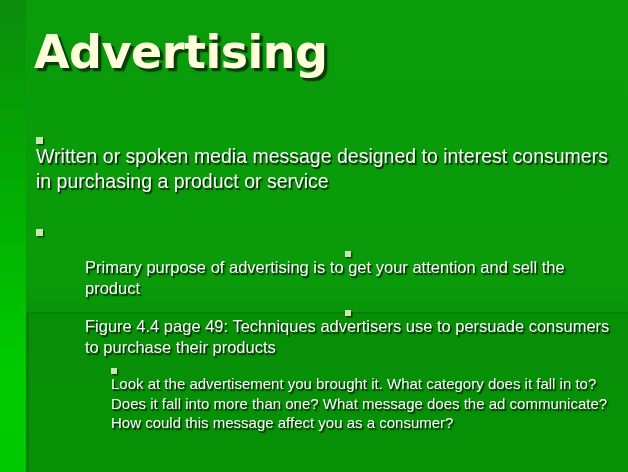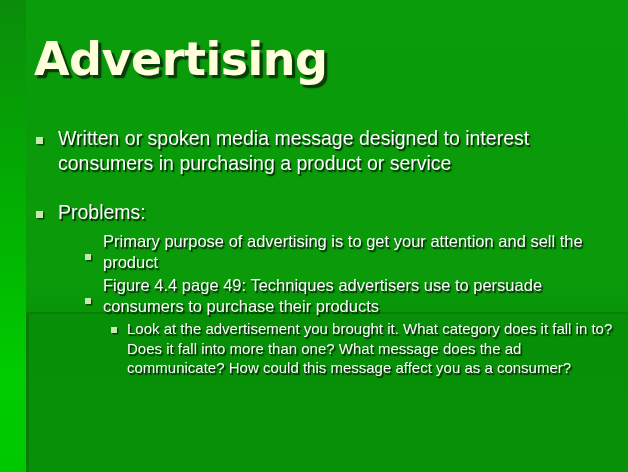--- a/index.html
+++ b/index.html
@@ -49,21 +49,21 @@
     background: rgba(0, 0, 0, 0.035);
     border-left: 3px solid rgba(0, 60, 0, 0.22);
     border-top: 2px solid rgba(0, 60, 0, 0.16);
     box-sizing: border-box;
   }
 
   
   #title-area {
     position: absolute;
     left: 34px;
-    top: 30px;
+    top: 23px;
     width: 560px;
     height: 70px;
   }
 
   #title-text {
     font-size: 46px;
     font-weight: bold;
     color: #ffffdc;
     letter-spacing: -0.5px;
     line-height: 58px;
@@ -76,20 +76,21 @@
   #body-area {
     position: absolute;
     left: 36px;
     top: 126px;
     width: 586px;
   }
 
   .bullet-row {
     display: flex;
     align-items: flex-start;
+    flex-direction: column;
   }
 
   .marker {
     flex: 0 0 auto;
     display: block;
     background: #c8e8b0;
     box-shadow: 1.5px 1.5px 0 rgba(0, 45, 0, 0.75);
   }
 
   .btext {
@@ -160,21 +161,20 @@
 
     <div class="bullet-row lvl1">
       <span class="marker"></span>
       <span class="btext">Written or spoken media message designed to interest consumers in purchasing a product or service</span>
     </div>
 
     <div class="spacer-gap"></div>
 
     <div class="bullet-row lvl1">
       <span class="marker"></span>
-      <span class="btext">Problems:</span>
     </div>
 
     <div class="bullet-row lvl2">
       <span class="marker"></span>
       <span class="btext">Primary purpose of advertising is to get your attention and sell the product</span>
     </div>
 
     <div class="bullet-row lvl2">
       <span class="marker"></span>
       <span class="btext">Figure 4.4 page 49: Techniques advertisers use to persuade consumers to purchase their products</span>

